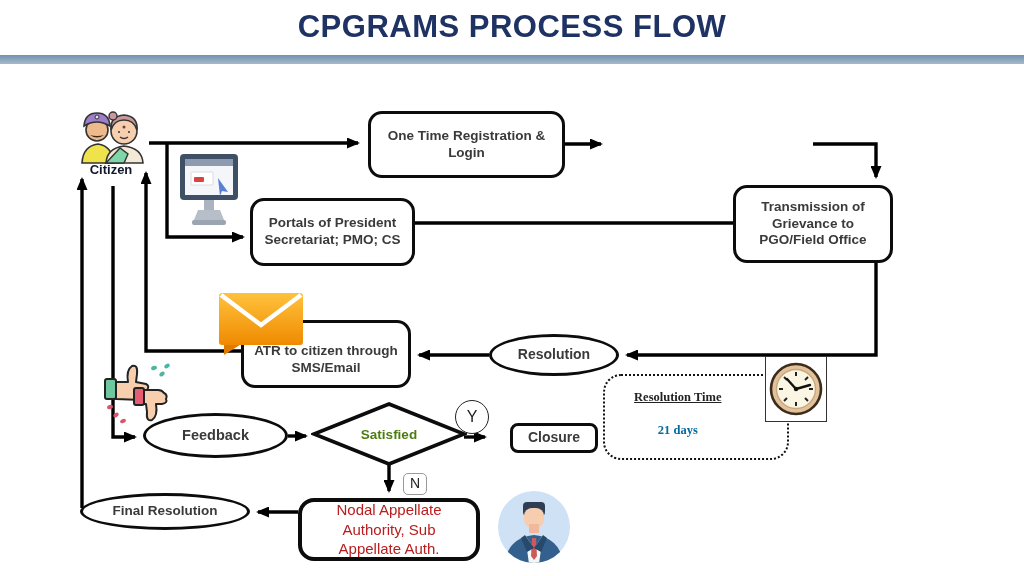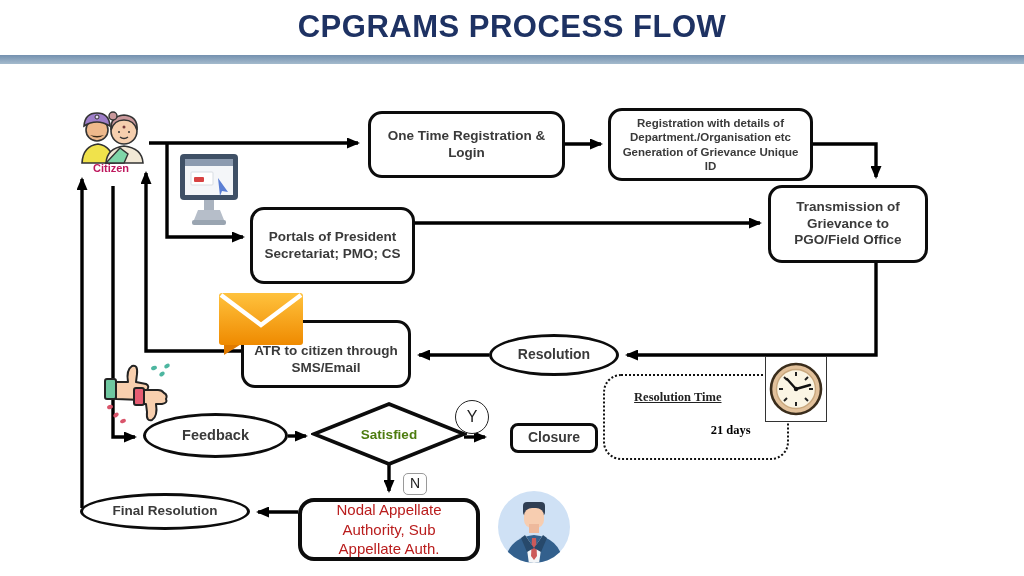--- a/index.html
+++ b/index.html
@@ -19,43 +19,43 @@
   svg.connectors { position:absolute; left:0; top:0; z-index:1; }
   .node {
     position:absolute; z-index:2; background:#fff; border:3.4px solid #0c0c0c;
     display:flex; align-items:center; justify-content:center; text-align:center;
     font-weight:bold; color:#3a3a3a; line-height:1.25; padding:2px 8px;
   }
   .box   { border-radius:14px; }
   .ellipse { border-radius:50%; }
   .otr   { left:368px; top:111px; width:197px; height:67px; font-size:13.5px; }
   .reg   { left:608px; top:108px; width:205px; height:73px; font-size:11.5px; padding:2px 10px;}
-  .portals { left:250px; top:207px; width:165px; height:77px; font-size:13.5px; }
-  .trans { left:768px; top:185px; width:160px; height:78px; font-size:13.5px; }
+  .portals { left:250px; top:198px; width:165px; height:68px; font-size:13.5px; }
+  .trans { left:733px; top:185px; width:160px; height:78px; font-size:13.5px; }
   .atr   { left:241px; top:320px; width:170px; height:68px; font-size:13.5px; padding-top:14px;}
   .resol { left:489px; top:334px; width:130px; height:42px; font-size:14px; }
   .feedb { left:143px; top:413px; width:145px; height:45px; font-size:14.5px; }
   .finres{ left:80px;  top:493px; width:170px; height:37px; font-size:13.5px; }
   .closure { left:492px; top:423px; width:88px; height:30px; font-size:14px; border-radius:8px;margin-left:18px; }
   .nodal { left:298px; top:498px; width:182px; height:63px; font-size:15px; font-weight:normal; color:#b91c1c; border-width:4px; border-radius:16px; line-height:1.3;}
   .ycirc { left:455px; top:400px; width:34px; height:34px; border-radius:50%;
            border:1.6px solid #222; font-weight:normal; font-size:16px; color:#222; }
   .nbox  { left:403px; top:473px; width:24px; height:22px; border:1.5px solid #9a9a9a;
            border-radius:5px; font-weight:normal; font-size:14px; color:#222; }
   .dotted{ left:603px; top:374px; width:186px; height:86px; border:2.5px dotted #111;
            border-radius:18px; background:transparent; display:block; z-index:2;font-family:Liberation Serif, serif;}
   .dotted .rt-title { position:absolute; top:14px; left:0; width:80%; text-align:center;
            font-size:12.5px; font-weight:bold; color:#222; text-decoration:underline; }
-  .dotted .rt-value { position:absolute; top:47px; left:0; width:80%; text-align:right;
-           font-size:12.5px; font-weight:bold; color:#000000; }
+  .dotted .rt-value { position:absolute; top:47px; left:0; width:80%; text-align:center;
+           font-size:12.5px; font-weight:bold; color:#0369a1; }
   .diamond-wrap { position:absolute; left:311px; top:402px; width:156px; height:64px; z-index:2;}
   .diamond-label { position:absolute; left:0; top:0; width:156px; height:64px; display:flex;
            align-items:center; justify-content:center; font-size:13.5px; font-weight:bold; color:#4d7c0f;}
   .citizen-label { position:absolute; left:80px; top:162px; width:62px; text-align:center;
-           font-size:11px; font-weight:bold; color:#be185d; z-index:3; }
+           font-size:13px; font-weight:bold; color:#0f172a; z-index:3; }
   .icon { position:absolute; z-index:3; }
   .clock-frame { position:absolute; left:765px; top:356px; width:62px; height:66px;
            background:#fff; border:1.5px solid #333; z-index:3; display:flex;
            align-items:center; justify-content:center; }
 </style>
 </head>
 <body>
 
 <div class="stage">
 
@@ -80,21 +80,20 @@
       <path d="M113 186 V437 H135"></path>
       <path d="M288 436 H306"></path>
       <path d="M464 437 H485"></path>
       <path d="M389 464 V491"></path>
       <path d="M298 512 H258"></path>
       <path d="M82 508 V179"></path>
     </g>
   </svg>
 
   <div class="node box otr">One Time Registration &amp; Login</div>
-  <div class="node box reg">Registration with details of Department./Organisation etc Generation of Grievance Unique ID</div>
   <div class="node box portals">Portals of President Secretariat; PMO; CS</div>
   <div class="node box trans">Transmission of Grievance to PGO/Field Office</div>
   <div class="node ellipse resol">Resolution</div>
   <div class="node box atr">ATR to citizen through SMS/Email</div>
   <div class="node ellipse feedb">Feedback</div>
   <div class="node ellipse finres">Final Resolution</div>
   <div class="node closure">Closure</div>
   <div class="node nodal">Nodal Appellate Authority, Sub Appellate Auth.</div>
   <div class="node ycirc">Y</div>
   <div class="node nbox">N</div>

